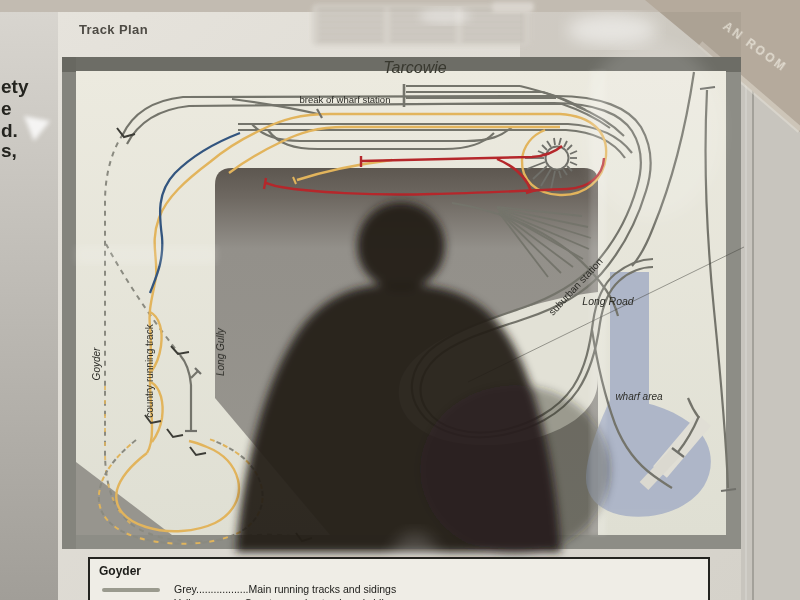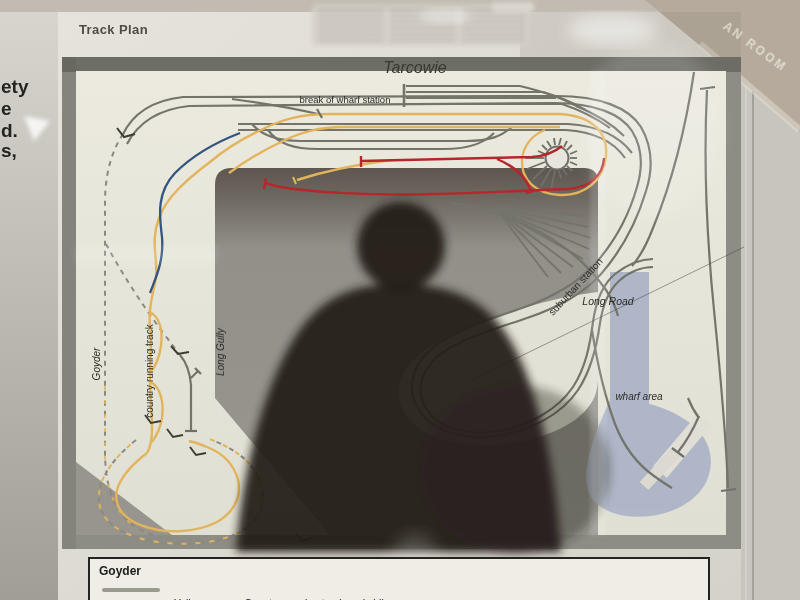--- a/index.html
+++ b/index.html
@@ -282,20 +282,21 @@
 <div class="lbl it" style="left:608px;top:301px;font-size:10.5px">Long Road</div>
 <div class="lbl it" style="left:639px;top:397px;font-size:10px">wharf area</div>
 <div class="lbl it rot-90" style="left:97px;top:364px;font-size:10px">Goyder</div>
 <div class="lbl rot-90" style="left:150px;top:371px;font-size:10px">country running track</div>
 <div class="lbl it rot-90" style="left:221px;top:352px;font-size:10px">Long Gully</div>
 
 <div class="legend">
   <div class="legend-title">Goyder</div>
   <div class="legend-row" style="top:24px">
     <div class="swatch sw-grey"></div>
+    <div class="txt">Grey..................Main running tracks and sidings</div>
   </div>
   <div class="legend-row" style="top:38px">
 
     <div class="txt">Yellow..............Country running track and sidings</div>
   </div>
 </div>
 
 </div>
 
 </body></html>

